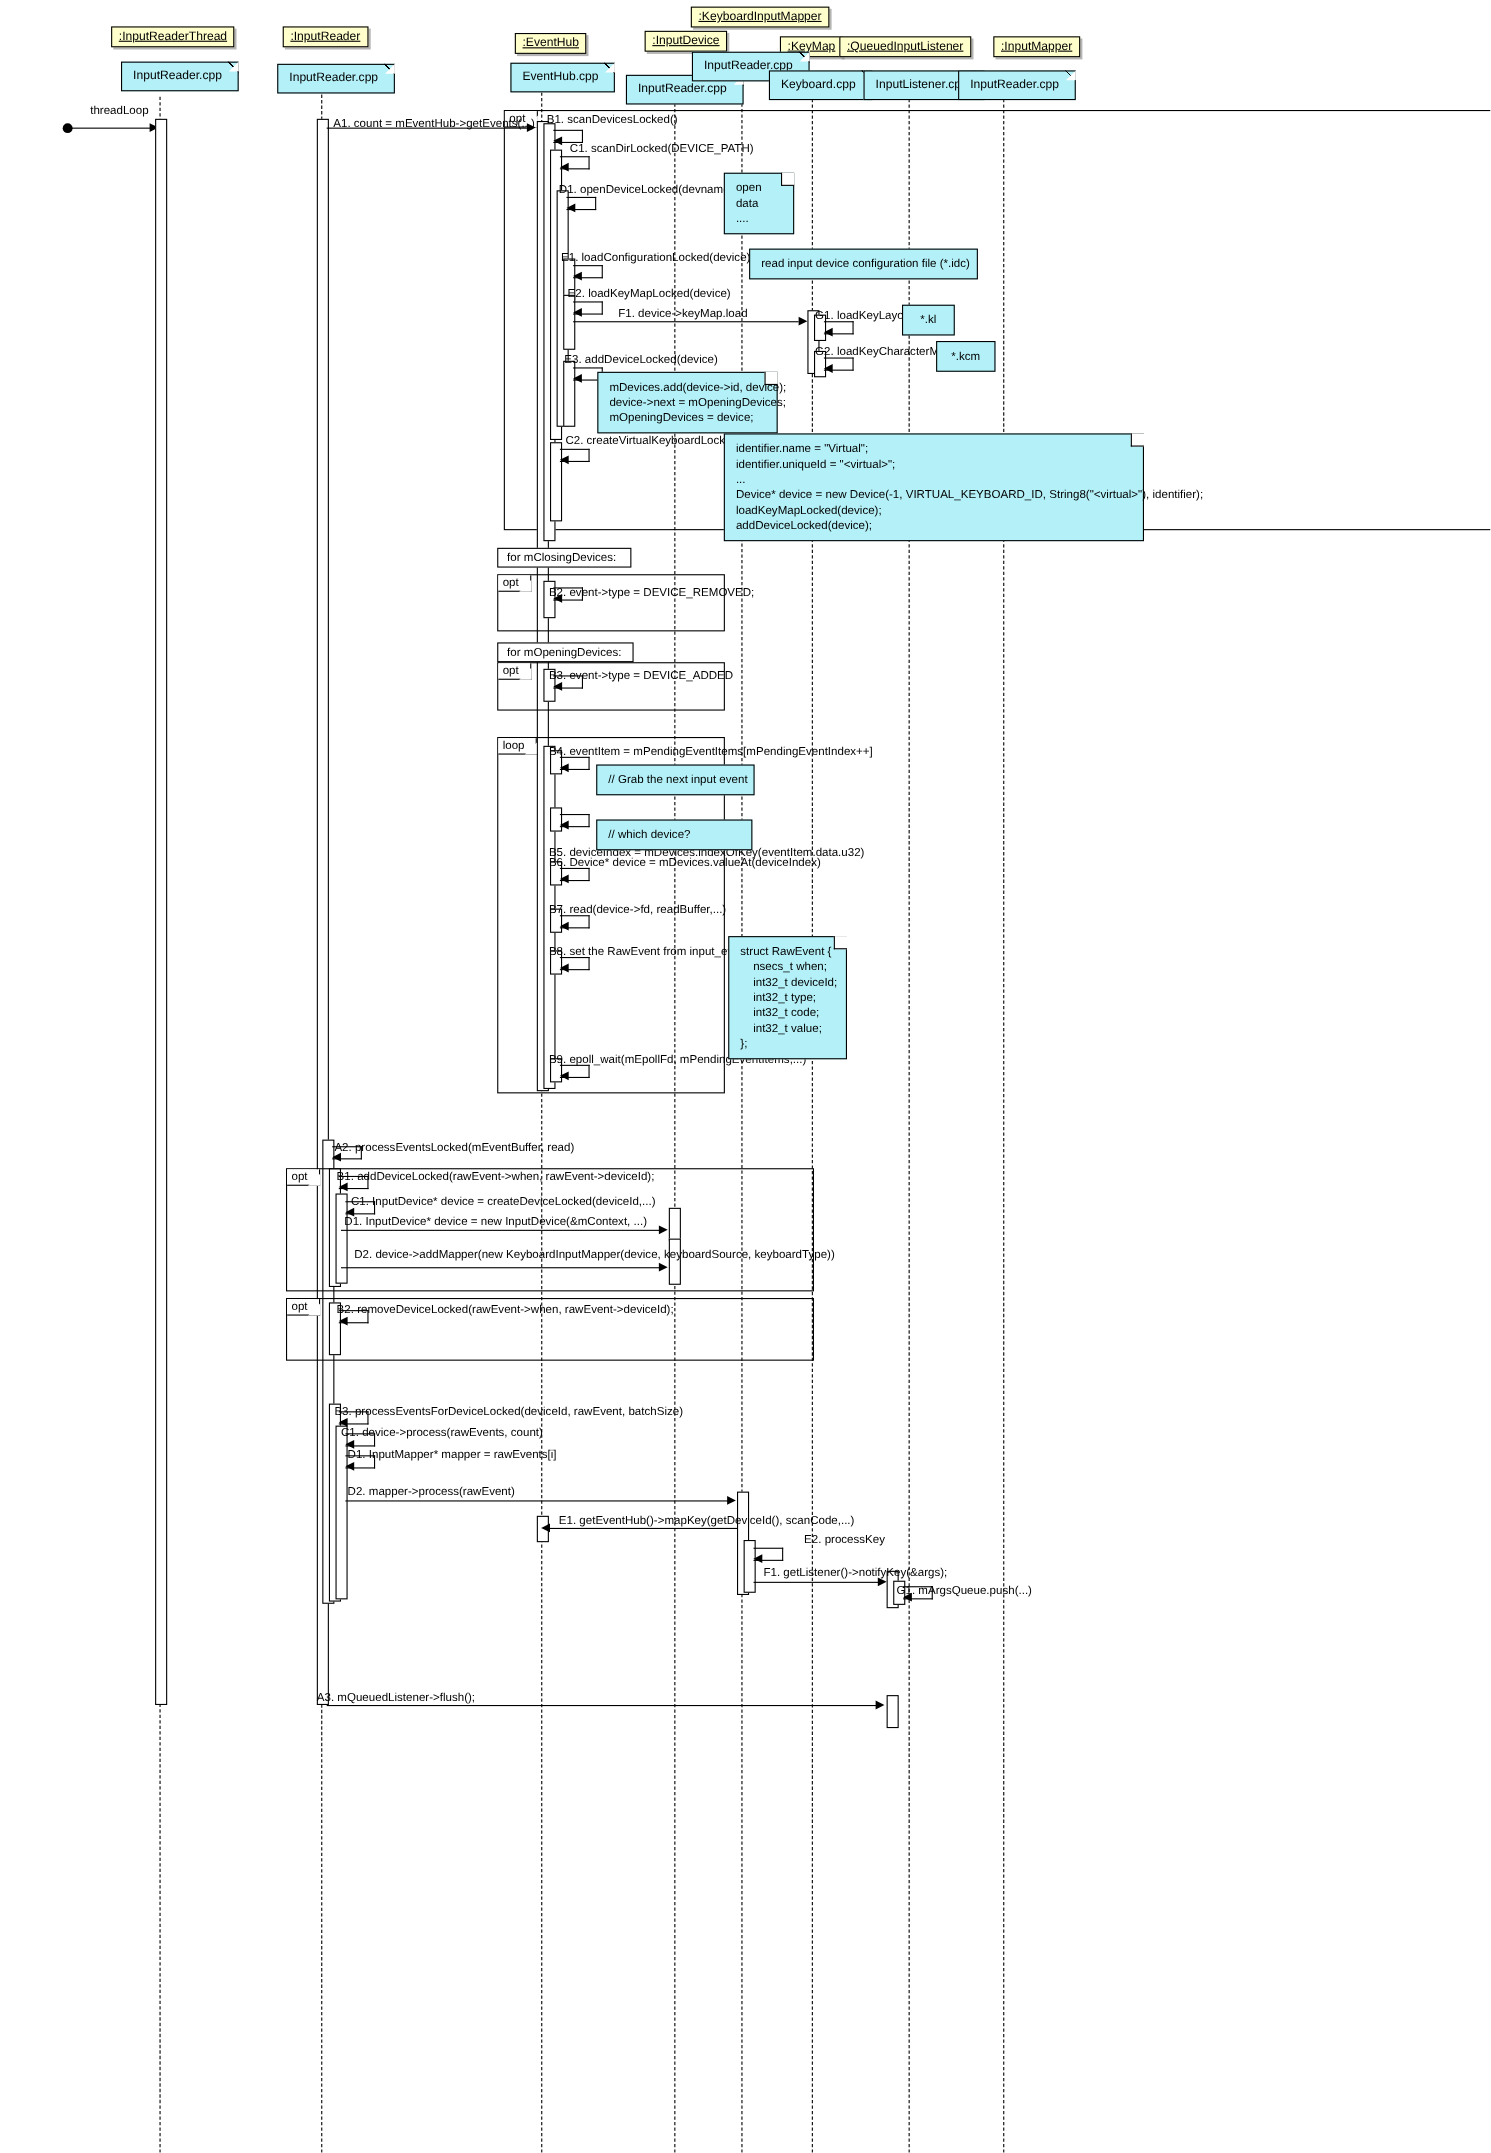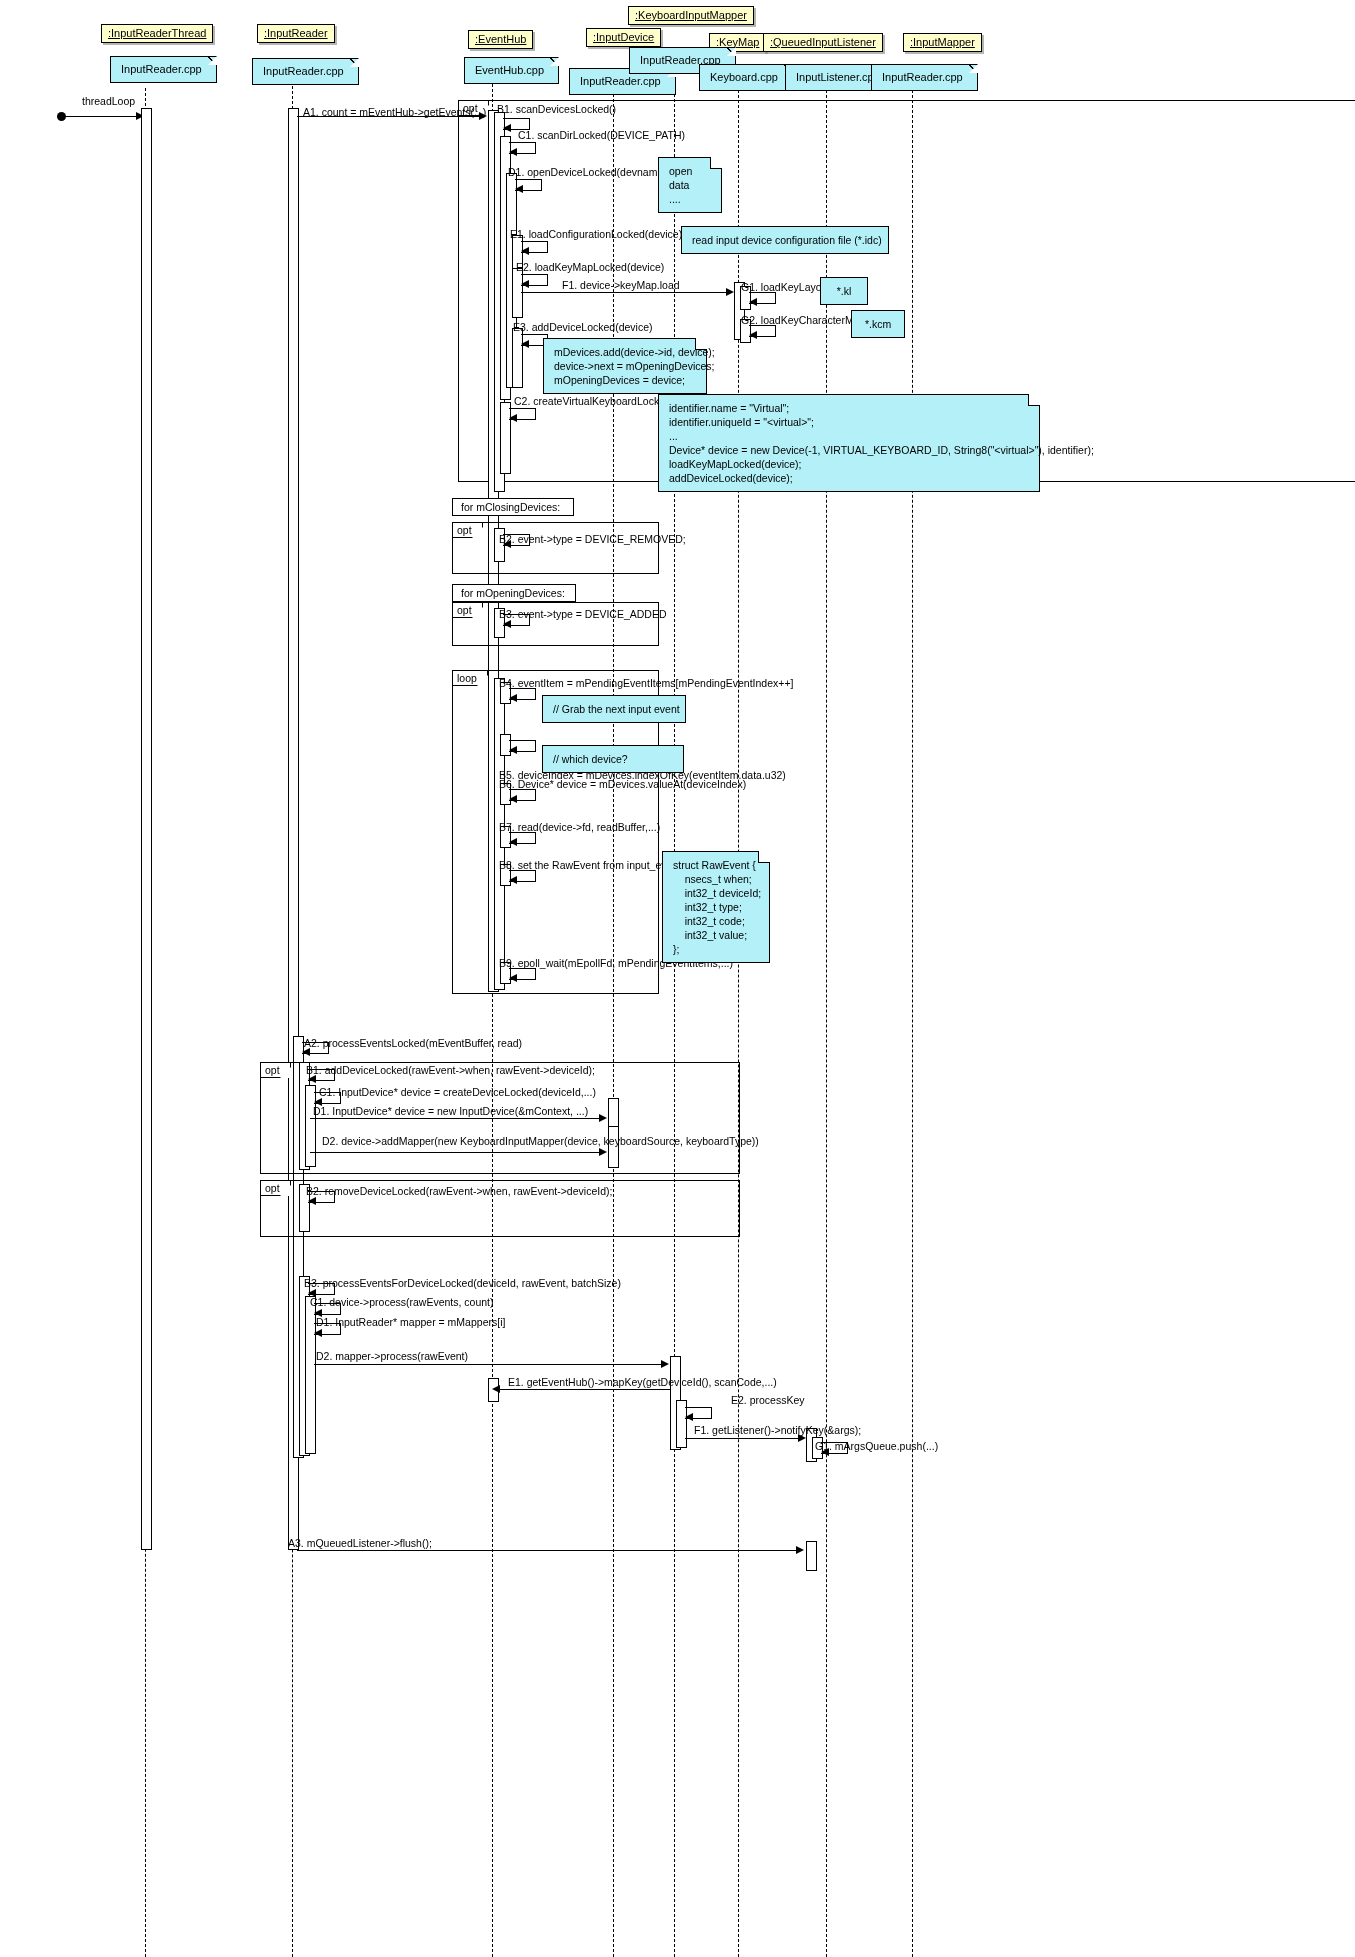--- a/index.html
+++ b/index.html
@@ -375,21 +375,21 @@
   <div class="selfcall" style="left:308px;top:1283px;"></div>
   <div class="arrowhead left" style="left:308px;top:1289px;"></div>
   <div class="msglabel" style="left:304px;top:1278px;">B3. processEventsForDeviceLocked(deviceId, rawEvent, batchSize)</div>
 
   <div class="selfcall" style="left:314px;top:1303px;"></div>
   <div class="arrowhead left" style="left:314px;top:1309px;"></div>
   <div class="msglabel" style="left:310px;top:1297px;">C1. device-&gt;process(rawEvents, count)</div>
 
   <div class="selfcall" style="left:314px;top:1323px;"></div>
   <div class="arrowhead left" style="left:314px;top:1329px;"></div>
-  <div class="msglabel" style="left:316px;top:1317px;">D1. InputReader* mapper = mMappers[i]</div>
+  <div class="msglabel" style="left:316px;top:1317px;">D1. InputMapper* mapper = rawEvents[i]</div>
 
   <div class="msgline" style="left:314px;top:1364px;width:352px;"></div>
   <div class="arrowhead" style="left:661px;top:1360px;"></div>
   <div class="msglabel" style="left:316px;top:1351px;">D2. mapper-&gt;process(rawEvent)</div>
 
   <div class="msgline" style="left:497px;top:1389px;width:173px;"></div>
   <div class="arrowhead left" style="left:492px;top:1385px;"></div>
   <div class="msglabel" style="left:508px;top:1377px;">E1. getEventHub()-&gt;mapKey(getDeviceId(), scanCode,...)</div>
 
   <div class="selfcall" style="left:685px;top:1407px;"></div>

